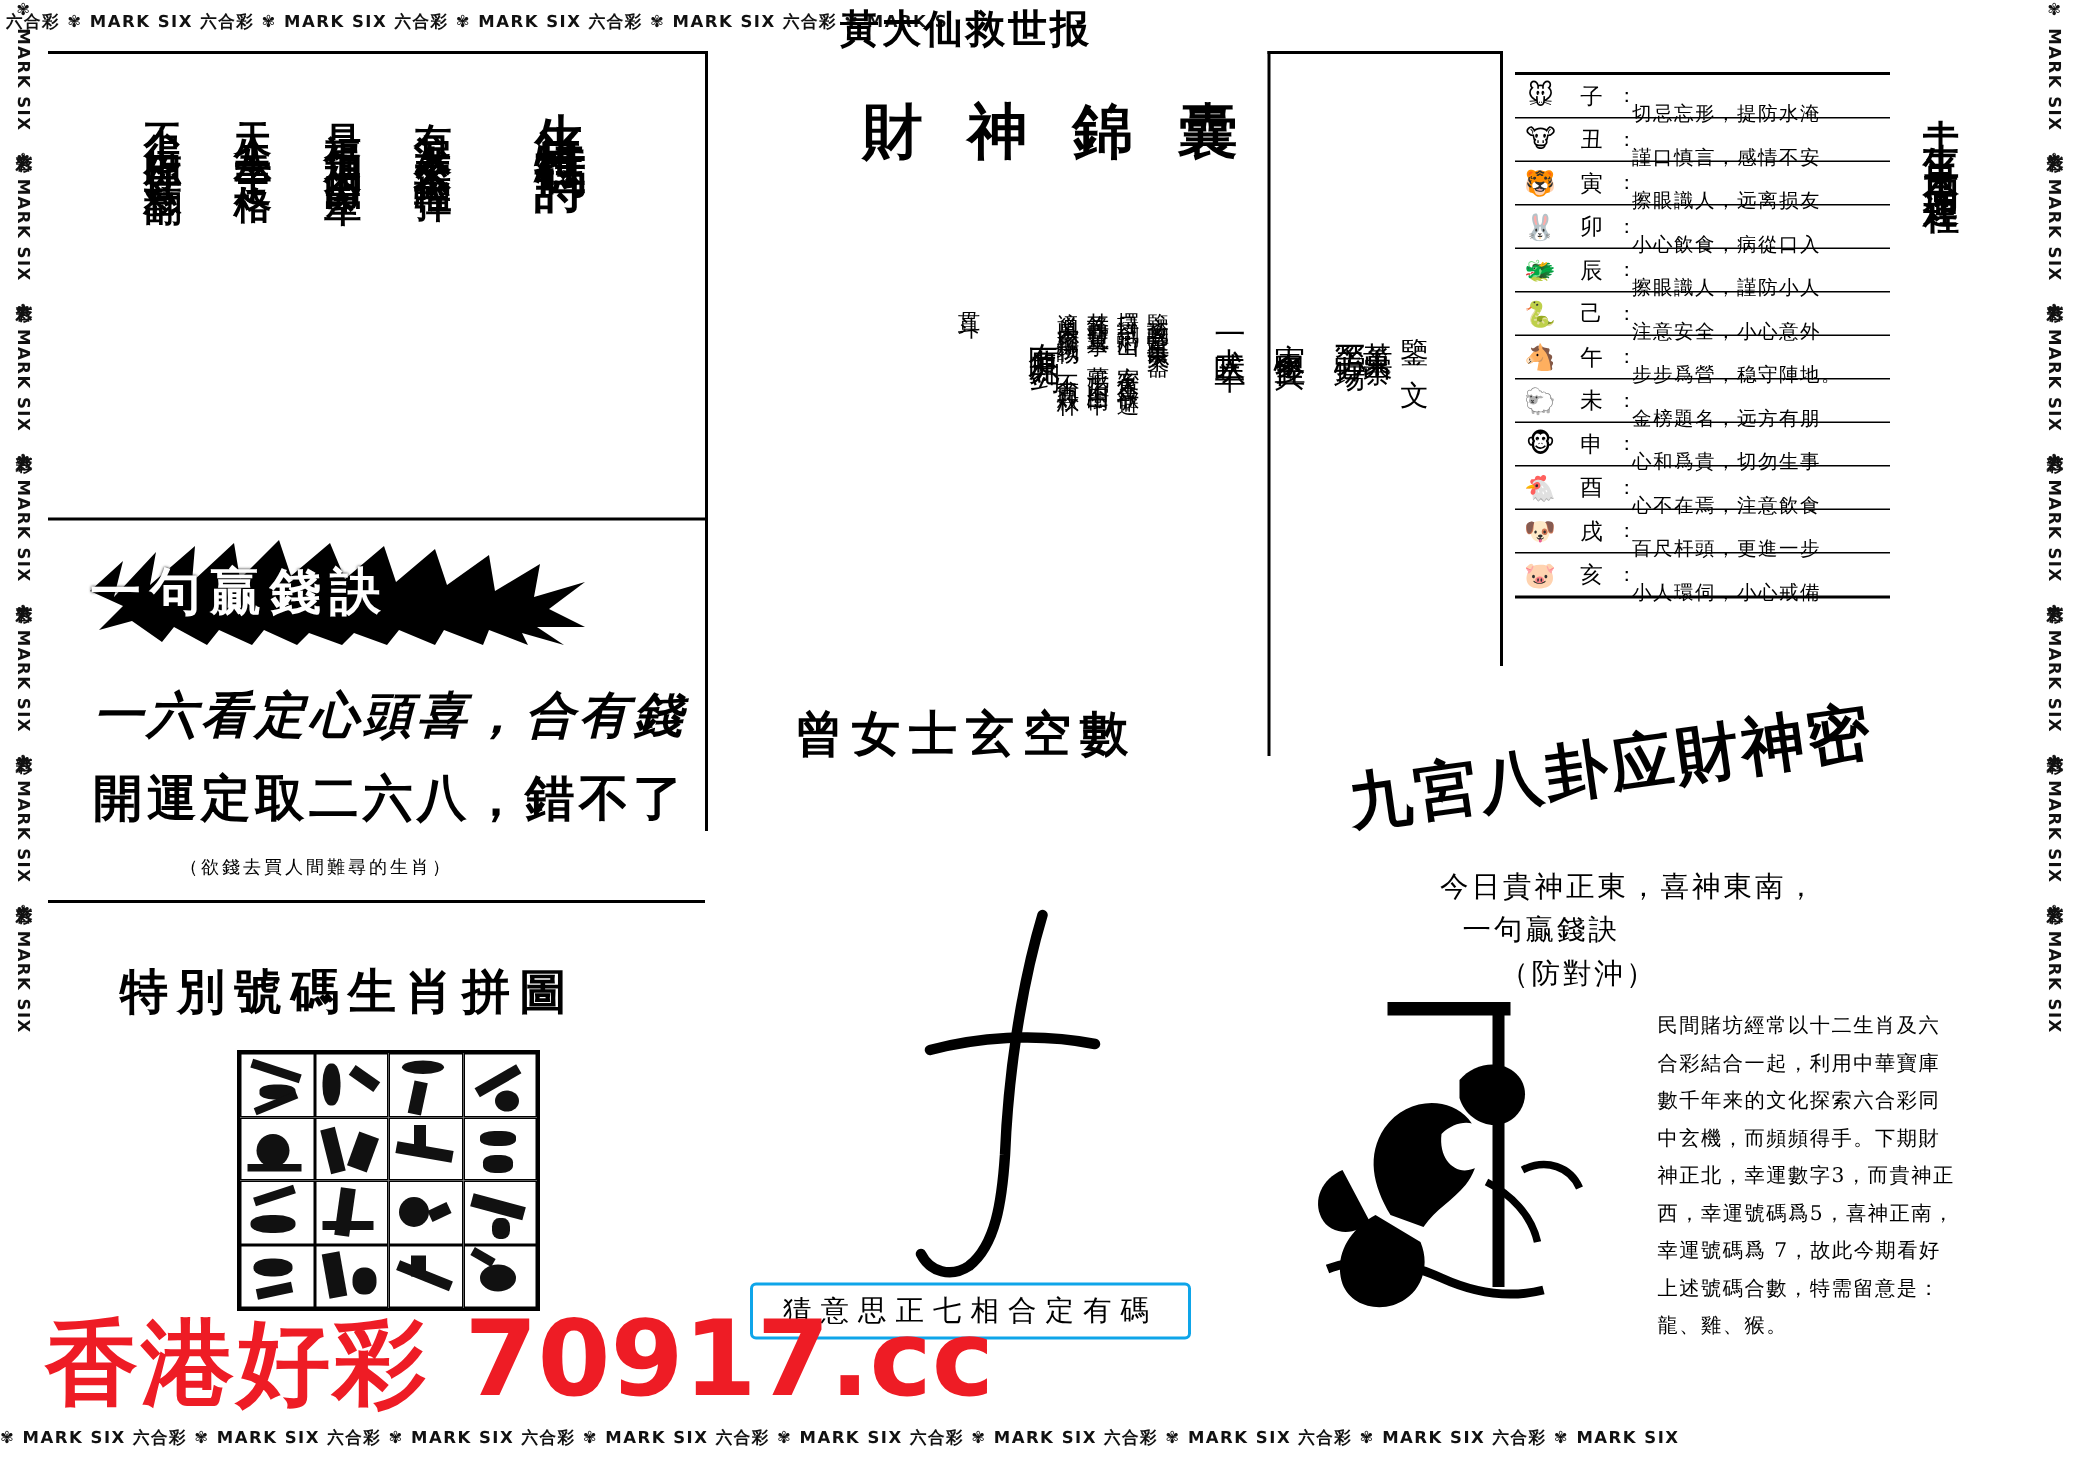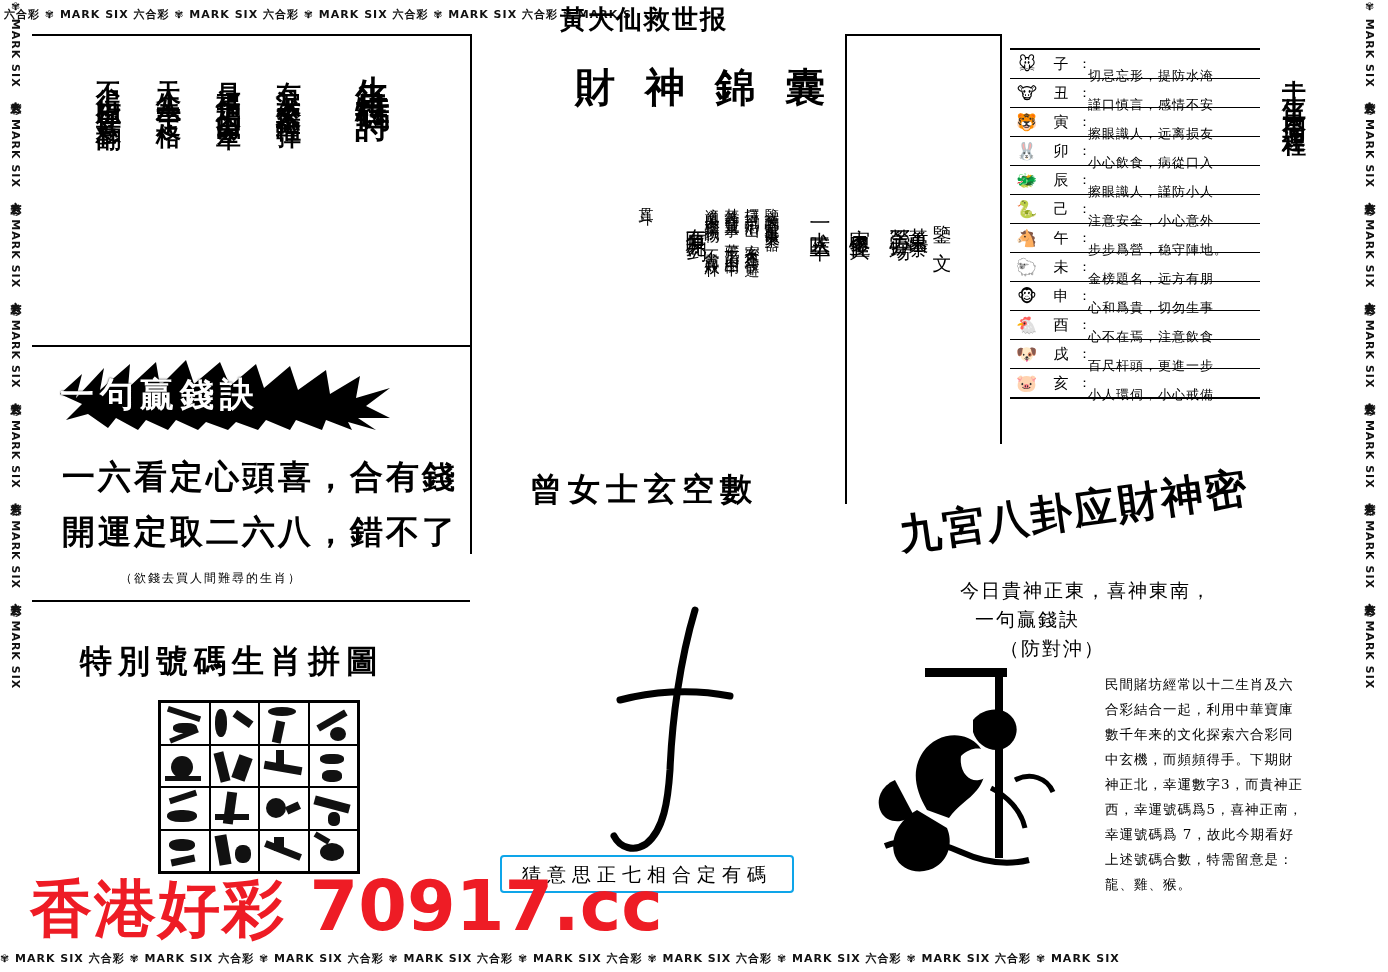--- a/index.html
+++ b/index.html
@@ -119,21 +119,21 @@
   <div class="vtext poem" style="top:62px;left:152px;">天生八字定一格</div>
   <div class="vtext poem" style="top:62px;left:92px;">不得由你任意翻</div>
 
   <div class="burst">
     <svg width="330" height="70" viewBox="0 0 330 70">
       <polygon fill="#000" points="0,34 22,14 16,38 44,8 40,30 70,4 68,28 96,2 100,26 126,0 134,24 160,2 170,26 196,4 204,28 230,6 238,30 266,10 270,34 300,16 296,38 330,28 306,46 330,58 298,58 316,70 288,62 292,70 266,60 262,70 236,60 230,70 206,60 198,70 176,62 168,70 146,62 138,70 116,60 108,70 86,60 78,70 56,58 48,68 28,54 6,60 22,44"></polygon>
     </svg>
     <div class="btxt">一句贏錢訣</div>
   </div>
 
-  <div class="couplet" style="top:455px;">一六看定心頭喜，合有錢</div>
+  <div class="couplet" style="top:455px;font-style:italic;">一六看定心頭喜，合有錢</div>
   <div class="couplet" style="top:510px;">開運定取二六八，錯不了</div>
   <div class="couplet-note">（欲錢去買人間難尋的生肖）</div>
 
   <div class="special-title">特別號碼生肖拼圖</div>
 
   <div class="grid">
     <div>
         <span class="gl" style="left:6px;top:8px;width:34px;height:6px;transform:rotate(18deg)"></span>
         <span class="gl" style="left:12px;top:20px;width:24px;height:10px;border-radius:40%"></span>
         <span class="gl" style="left:8px;top:30px;width:30px;height:5px;transform:rotate(-22deg)"></span>

